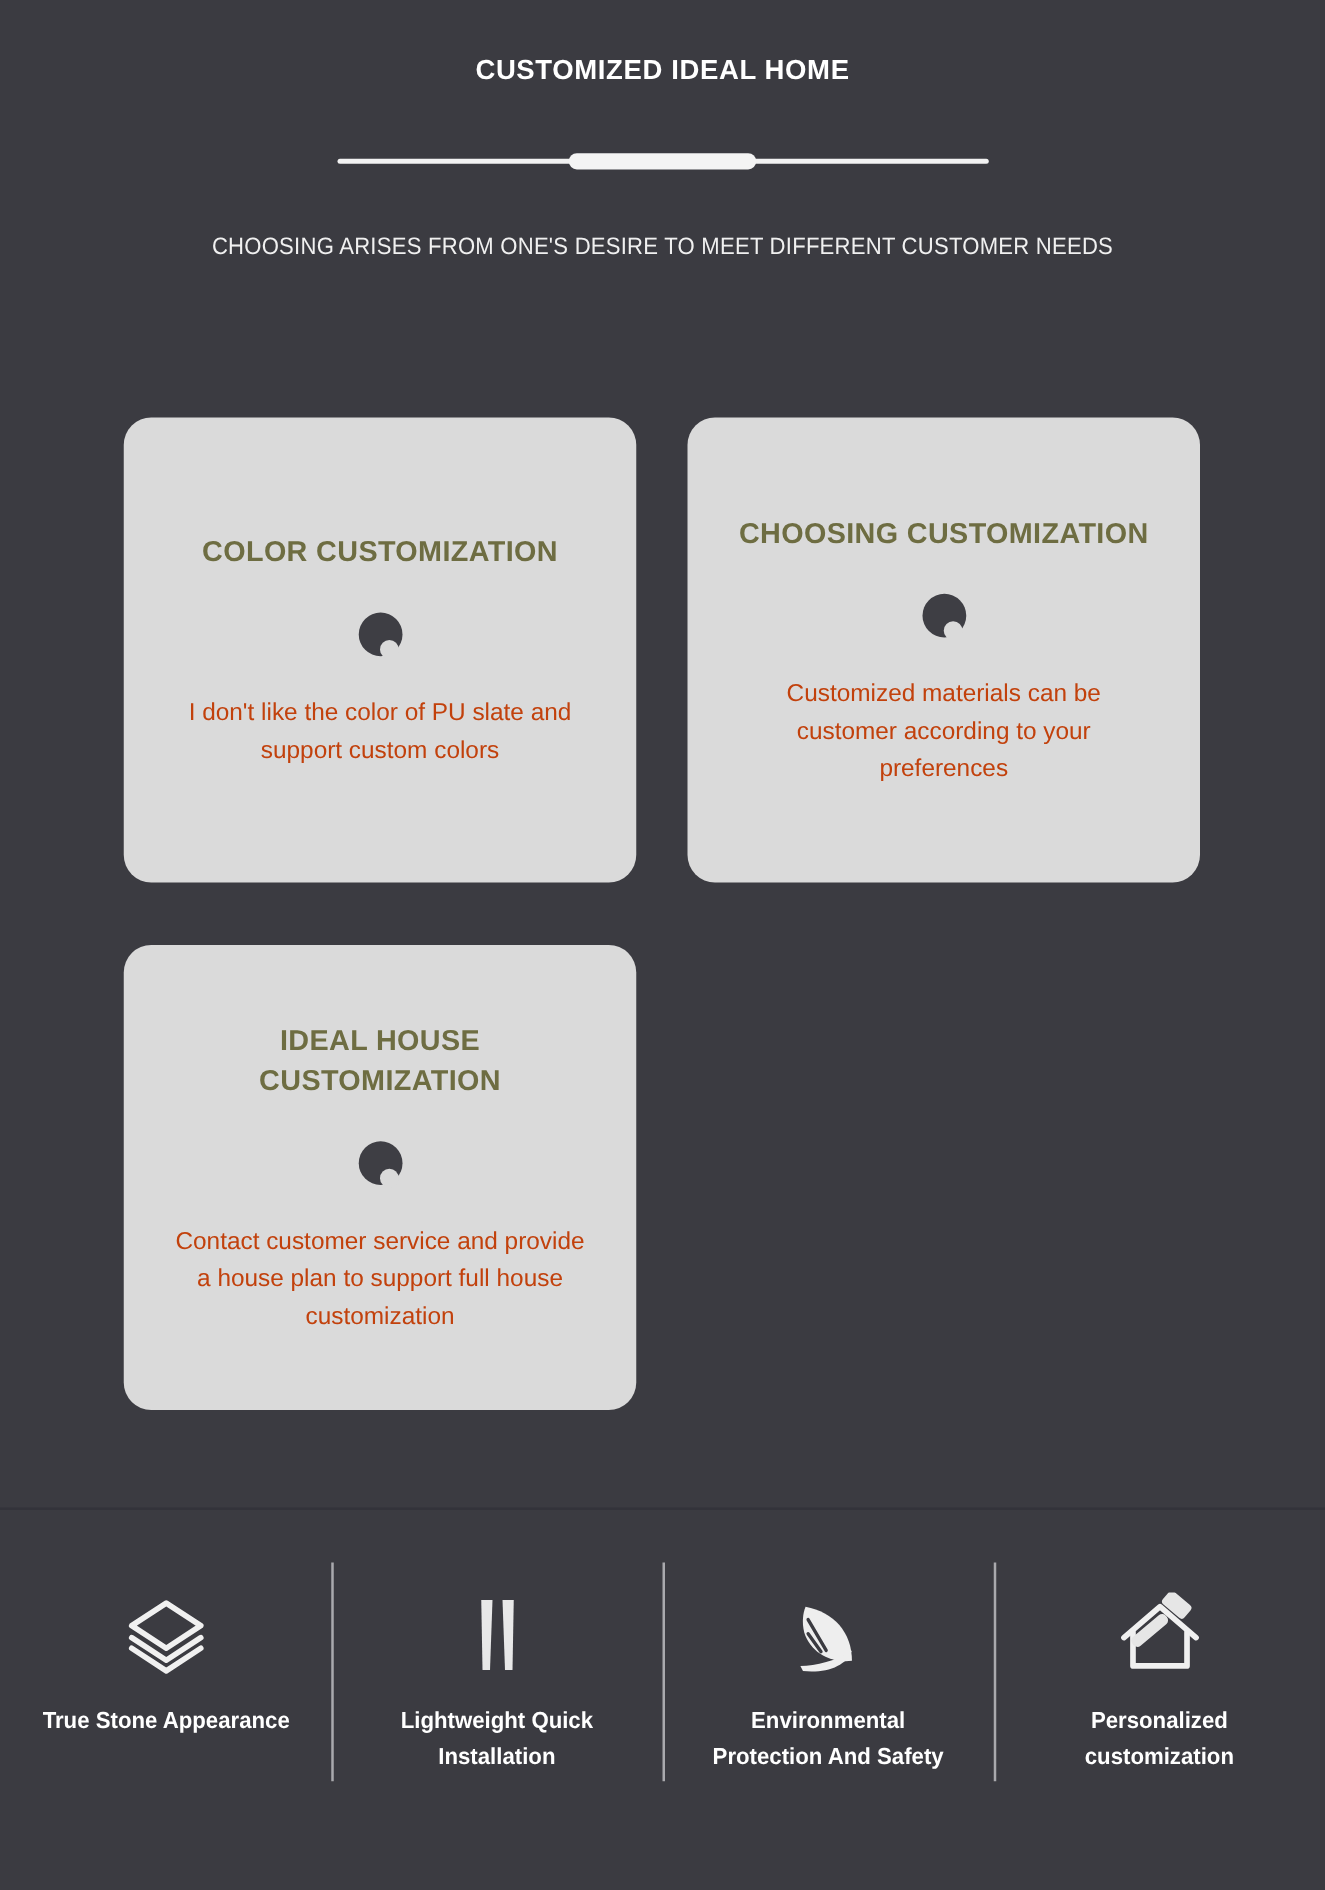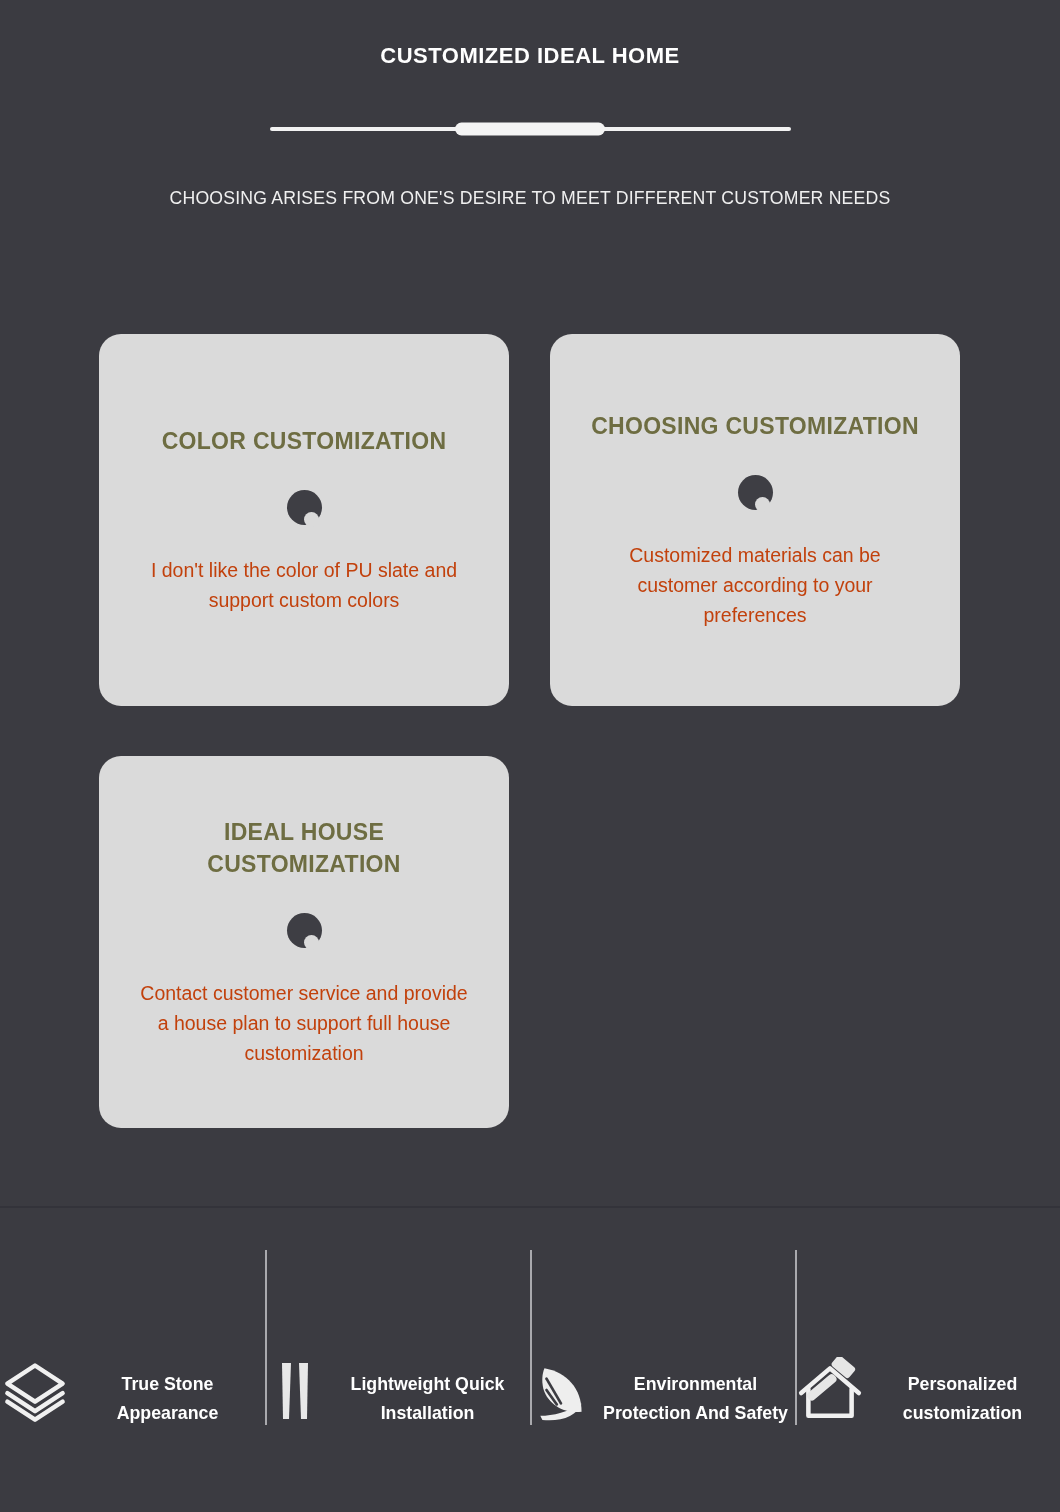--- a/index.html
+++ b/index.html
@@ -158,20 +158,21 @@
     height:306px;
     background:#3b3b41;
     border-top:2px solid #33333a;
     display:flex;
   }
 
   .feature {
     flex:1;
     position:relative;
     display:flex;
+    flex-direction:column;
     align-items:center;
     justify-content:flex-start;
     padding-top:62px;
   }
   .feature + .feature::before {
     content:"";
     position:absolute;
     left:0;
     top:42px;
     width:2px;

